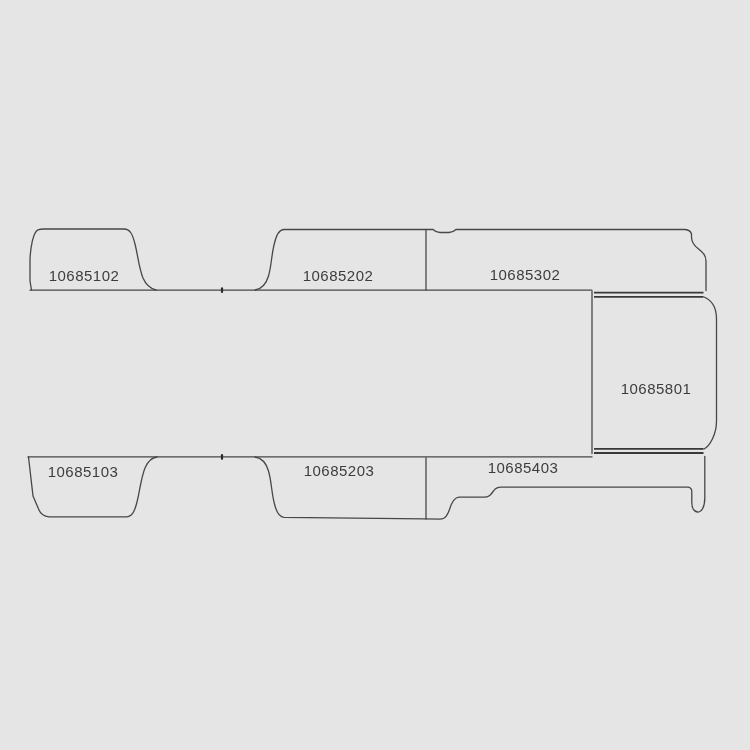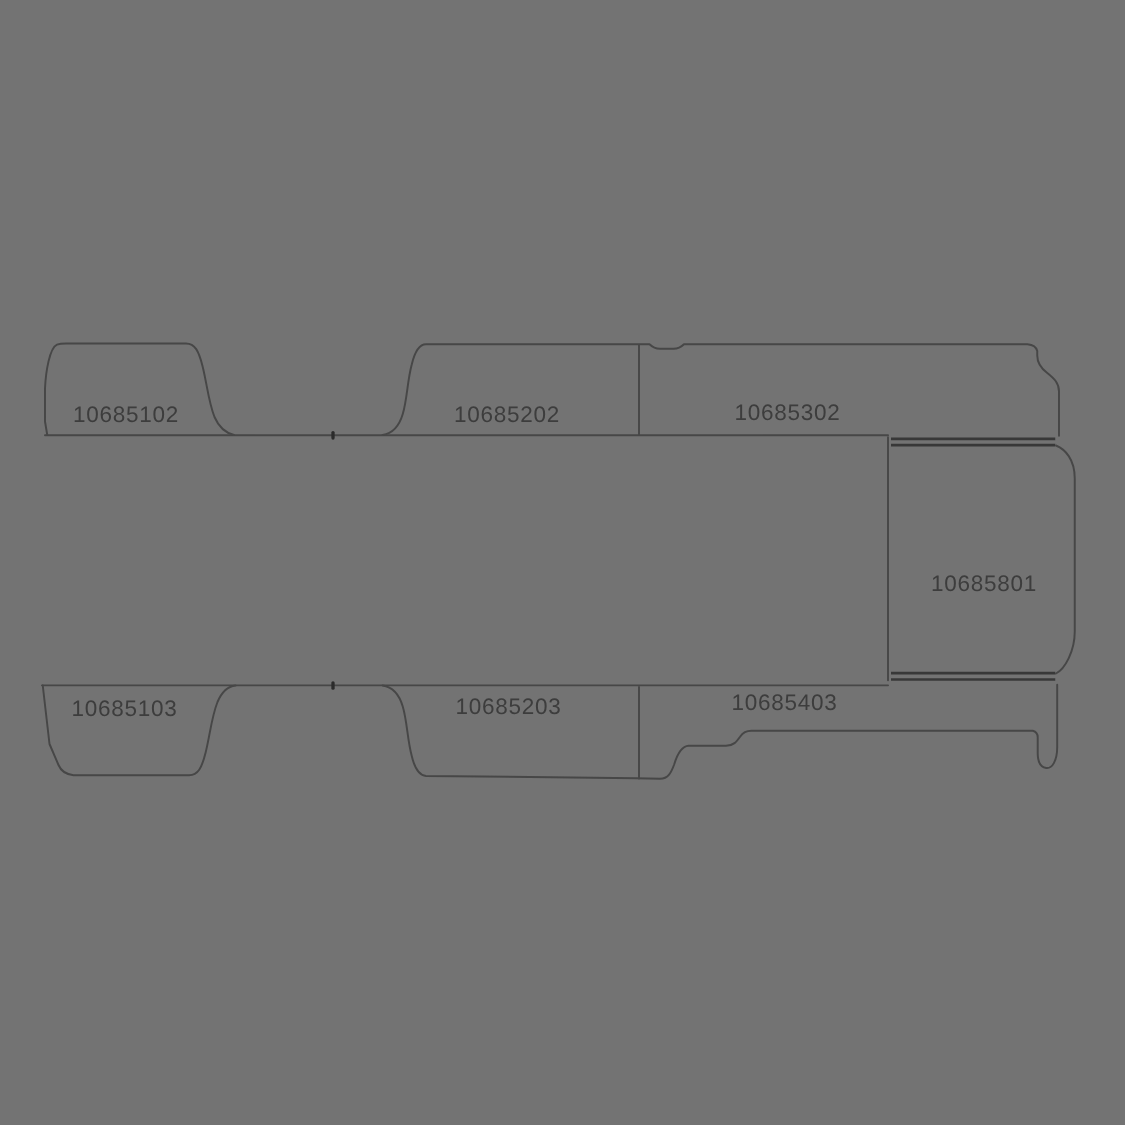--- a/index.html
+++ b/index.html
@@ -5,21 +5,21 @@
   html, body {
     margin: 0;
     padding: 0;
     background: #ffffff;
     font-family: "Liberation Sans", sans-serif;
   }
   .page {
     position: relative;
     width: 750px;
     height: 750px;
-    background: #737373;
+    background: #e5e5e5;
     overflow: hidden;
   }
   svg.diagram {
     position: absolute;
     left: 0;
     top: 0;
   }
   .outline {
     fill: none;
     stroke: #474747;

